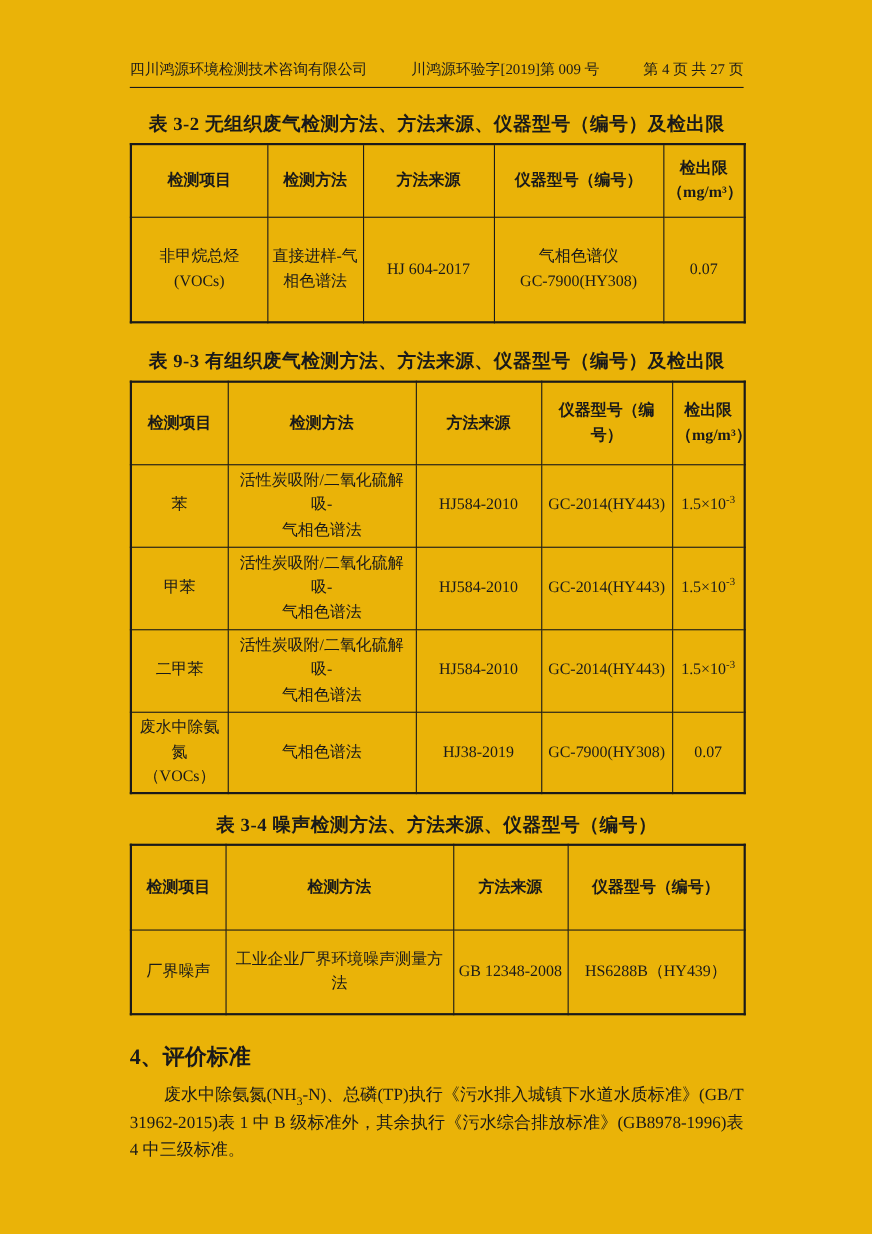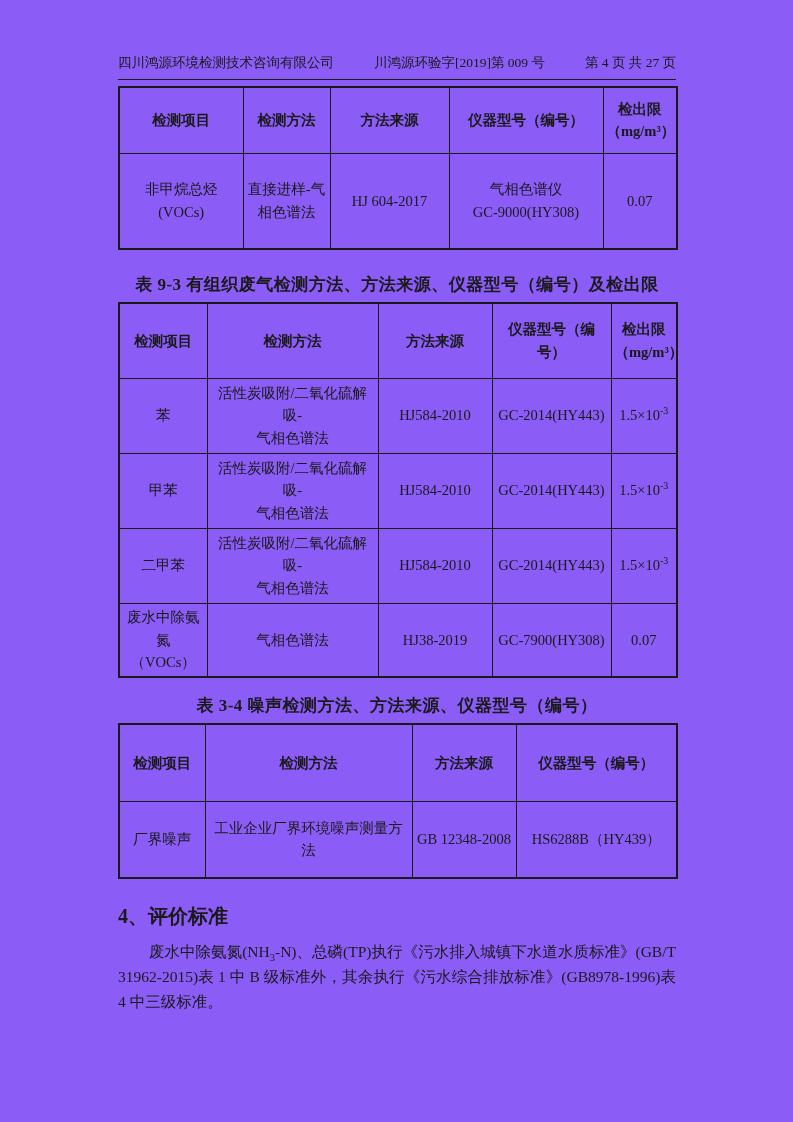--- a/index.html
+++ b/index.html
@@ -4,21 +4,21 @@
 <style>
   * { margin: 0; padding: 0; box-sizing: border-box; }
   body {
     background: #9e9e9e;
     font-family: "Liberation Serif", "DejaVu Serif", serif;
     color: #1a1a1a;
   }
   .page {
     width: 793px;
     height: 1122px;
-    background: #8b5cf6;
+    background: #eab308;
     margin: 0 auto;
     padding: 54px 117px 0 118px;
     position: relative;
     overflow: hidden;
   }
   .doc-header {
     display: flex;
     justify-content: space-between;
     align-items: baseline;
     font-size: 13.5px;
@@ -71,20 +71,21 @@
 <body>
 
 <div class="page">
 
   <div class="doc-header">
     <span>四川鸿源环境检测技术咨询有限公司</span>
     <span>川鸿源环验字[2019]第 009 号</span>
     <span>第 4 页 共 27 页</span>
   </div>
 
+  <div class="table-title title-32">表 3-2 无组织废气检测方法、方法来源、仪器型号（编号）及检出限</div>
 
   <table>
     <colgroup>
       <col style="width:124px">
         <col style="width:87px">
         <col style="width:119px">
         <col style="width:154px">
         <col style="width:74px">
     </colgroup>
     <thead>
@@ -96,21 +97,21 @@
         <th><div>检出限</div><div>（mg/m³）</div></th>
       </tr>
     </thead>
     <tbody>
       <tr style="height:96px">
         <td>非甲烷总烃(VOCs)</td>
         <td>直接进样-气
 相色谱法</td>
         <td>HJ 604-2017</td>
         <td>气相色谱仪
-GC-9000(HY308)</td>
+GC-7900(HY308)</td>
         <td><span>0.07</span><sup></sup></td>
       </tr>
     </tbody>
   </table>
 
   <div class="table-title title-33">表 9-3 有组织废气检测方法、方法来源、仪器型号（编号）及检出限</div>
 
   <table>
     <colgroup>
       <col style="width:88px">

